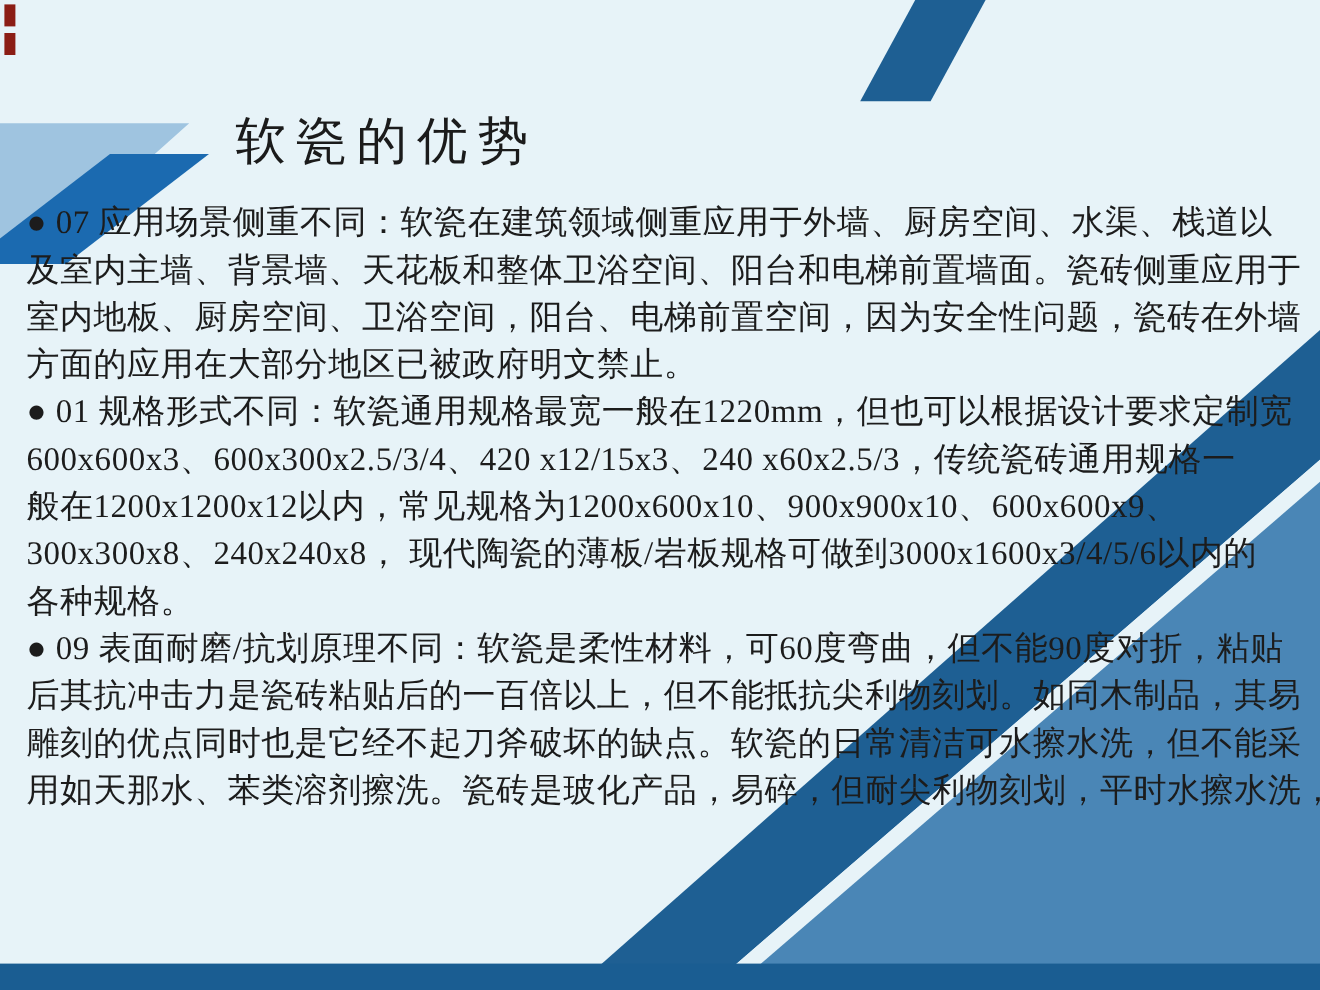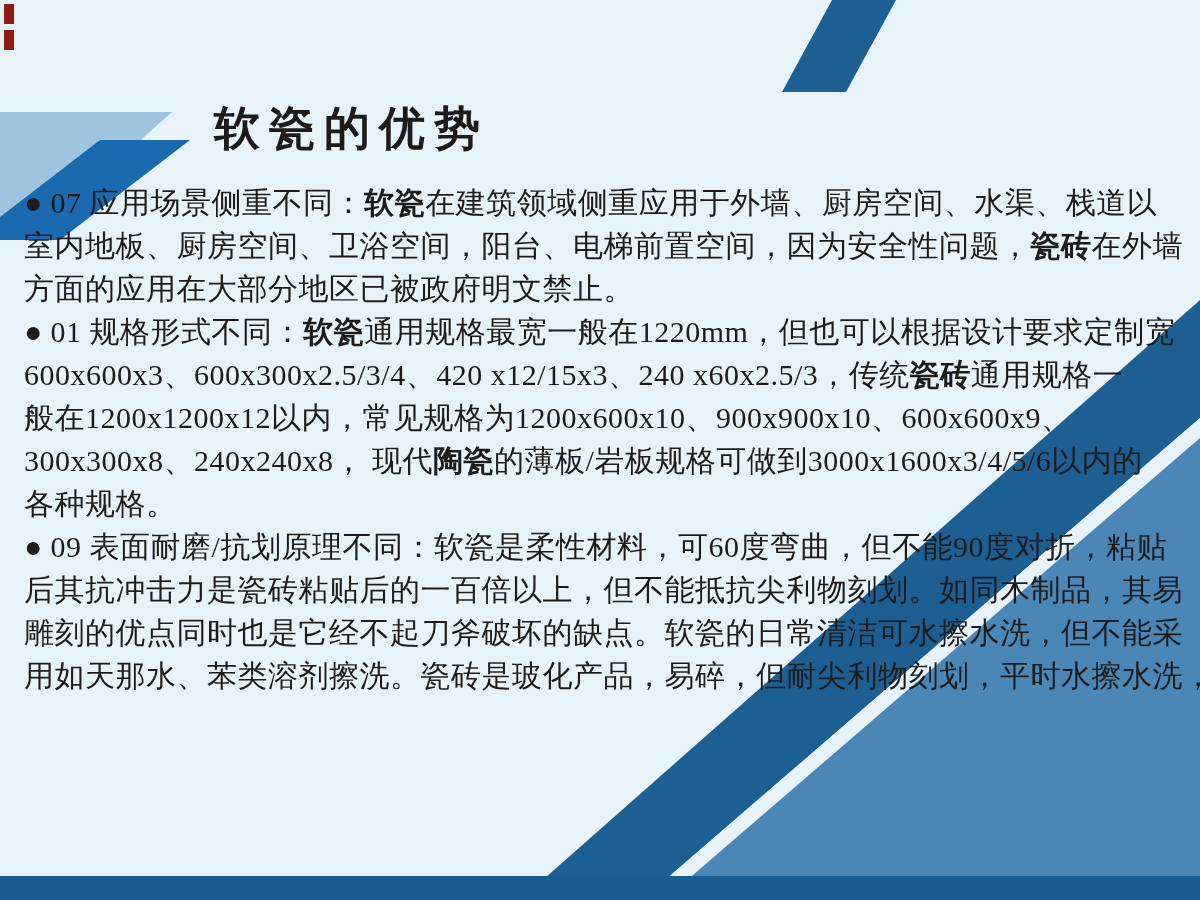--- a/index.html
+++ b/index.html
@@ -7,37 +7,37 @@
     position:relative;
     width:1200px;height:900px;
     overflow:hidden;
     background:#E7F3F8;
     font-family:"Liberation Serif", serif;
   }
   .deco{position:absolute;left:0;top:0;width:1200px;height:900px;}
   .slide-title{
     position:absolute;left:214px;top:98px;
     font-family:"Liberation Sans", sans-serif;
-    font-weight:bold;
+    font-weight:normal;
     font-size:46px;
     letter-spacing:9px;
     color:#1B1B1B;
     white-space:nowrap;
   }
   .body-text{
     position:absolute;left:24px;top:181px;width:1170px;
     font-size:30px;
     color:#1C1C1C;
     letter-spacing:0.5px;
   }
   .body-text .line{
     height:43px;line-height:43px;
     white-space:nowrap;
   }
-  .body-text .b{font-weight:bold;}
+  .body-text .b{font-weight:normal;}
 </style>
 </head>
 <body>
 
 <div class="slide" style="background: rgb(231, 243, 248);">
 
   <svg class="deco" viewBox="0 0 1200 900" preserveAspectRatio="none" aria-hidden="true">
 
     <polygon points="-40,112 172,112 40,230 -40,230" fill="#9FC4E0"></polygon>
     <polygon points="100,140 190,140 60,240 -30,240" fill="#1B6AB0"></polygon>
@@ -51,20 +51,21 @@
     <rect x="0" y="876" width="1200" height="24" fill="#1A5D92"></rect>
 
     <rect x="4" y="4" width="10" height="20" fill="#8B1D15"></rect>
     <rect x="4" y="30" width="10" height="20" fill="#8B1D15"></rect>
   </svg>
 
   <div class="slide-title">软瓷的优势</div>
 
   <div class="body-text" style="color: rgb(28, 28, 28);">
       <div class="line"><span>● 07 应用场景侧重不同：</span><span class="b">软瓷</span><span>在建筑领域侧重应用于外墙、厨房空间、水渠、栈道以</span></div>
+      <div class="line"><span>及室内主墙、背景墙、天花板和整体卫浴空间、阳台和电梯前置墙面。瓷砖侧重应用于</span></div>
       <div class="line"><span>室内地板、厨房空间、卫浴空间，阳台、电梯前置空间，因为安全性问题，</span><span class="b">瓷砖</span><span>在外墙</span></div>
       <div class="line"><span>方面的应用在大部分地区已被政府明文禁止。</span></div>
       <div class="line"><span>● 01 规格形式不同：</span><span class="b">软瓷</span><span>通用规格最宽一般在1220mm，但也可以根据设计要求定制宽</span></div>
       <div class="line"><span>600x600x3、600x300x2.5/3/4、420 x12/15x3、240 x60x2.5/3，传统</span><span class="b">瓷砖</span><span>通用规格一</span></div>
       <div class="line"><span>般在1200x1200x12以内，常见规格为1200x600x10、900x900x10、600x600x9、</span></div>
       <div class="line"><span>300x300x8、240x240x8， 现代</span><span class="b">陶瓷</span><span>的薄板/岩板规格可做到3000x1600x3/4/5/6以内的</span></div>
       <div class="line"><span>各种规格。</span></div>
       <div class="line"><span>● 09 表面耐磨/抗划原理不同：软瓷是柔性材料，可60度弯曲，但不能90度对折，粘贴</span></div>
       <div class="line"><span>后其抗冲击力是瓷砖粘贴后的一百倍以上，但不能抵抗尖利物刻划。如同木制品，其易</span></div>
       <div class="line"><span>雕刻的优点同时也是它经不起刀斧破坏的缺点。软瓷的日常清洁可水擦水洗，但不能采</span></div>

